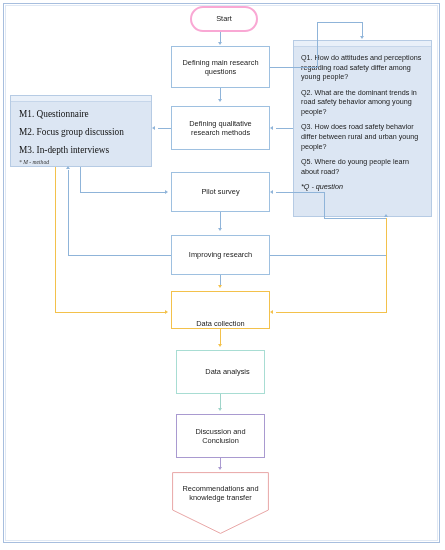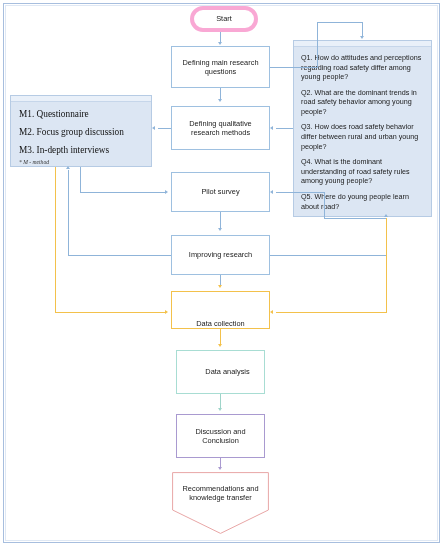--- a/index.html
+++ b/index.html
@@ -17,21 +17,21 @@
   .node{position:absolute;box-sizing:border-box;display:flex;align-items:center;
         justify-content:center;text-align:center;line-height:1.25;
         color:#1a1a1a;background:#ffffff;}
   .node span{display:block;padding:0 4px;}
 
   .n-blue{border:1px solid #9ec0e0;font-size:7.4px;}
   .n-orange{border:1px solid #f3c14b;font-size:7.4px;}
   .n-teal{border:1px solid #a8ddd3;font-size:7.4px;padding-left:14px;}
   .n-purple{border:1px solid #a99ad0;font-size:7.4px;}
 
-  .start-oval{border:4px solid #f9a8d4;border-radius:14px;font-size:7.4px;}
+  .start-oval{border:2px solid #f9a8d4;border-radius:14px;font-size:7.4px;}
 
   .pentagon{position:absolute;box-sizing:border-box;font-size:7.4px;}
   .pentagon .pshape{position:absolute;inset:0;}
   .pentagon .plabel{position:absolute;left:0;right:0;top:12px;text-align:center;
       line-height:1.28;color:#1a1a1a;font-size:7.4px;}
 
   
   .panel{position:absolute;box-sizing:border-box;border:1px solid #b6cbe4;
          background:#dce6f3;}
   .panel-head{height:5px;border-bottom:1px solid #c6d6ea;background:#e9f0f9;}
@@ -115,22 +115,22 @@
     </svg>
     <div class="plabel">Recommendations and knowledge transfer</div>
   </div>
 
   <div class="panel" style="left:293px;top:40px;width:139px;height:177px;">
     <div class="panel-head"></div>
     <div class="panel-body">
       <div class="q-item">Q1. How do attitudes and perceptions regarding road safety differ among young people?</div>
       <div class="q-item">Q2. What are the dominant trends in road safety behavior among young people?</div>
       <div class="q-item">Q3. How does road safety behavior differ between rural and urban young people?</div>
-      <div class="q-item">Q4. What is the dominant understanding of road safety rules among young people?</div>
       <div class="q-item">Q5. Where do young people learn about road?</div>
+      <div class="q-note">*Q -  question</div>
     </div>
   </div>
 
   <div class="panel" style="left:10px;top:95px;width:142px;height:72px;">
     <div class="panel-head"></div>
     <div class="panel-body" style="padding:7px 8px 4px 8px;">
       <div class="m-item">M1. Questionnaire</div>
       <div class="m-item">M2. Focus group discussion</div>
       <div class="m-item" style="margin-bottom:4px;">M3. In-depth interviews</div>
       <div class="m-note">* M - method</div>

